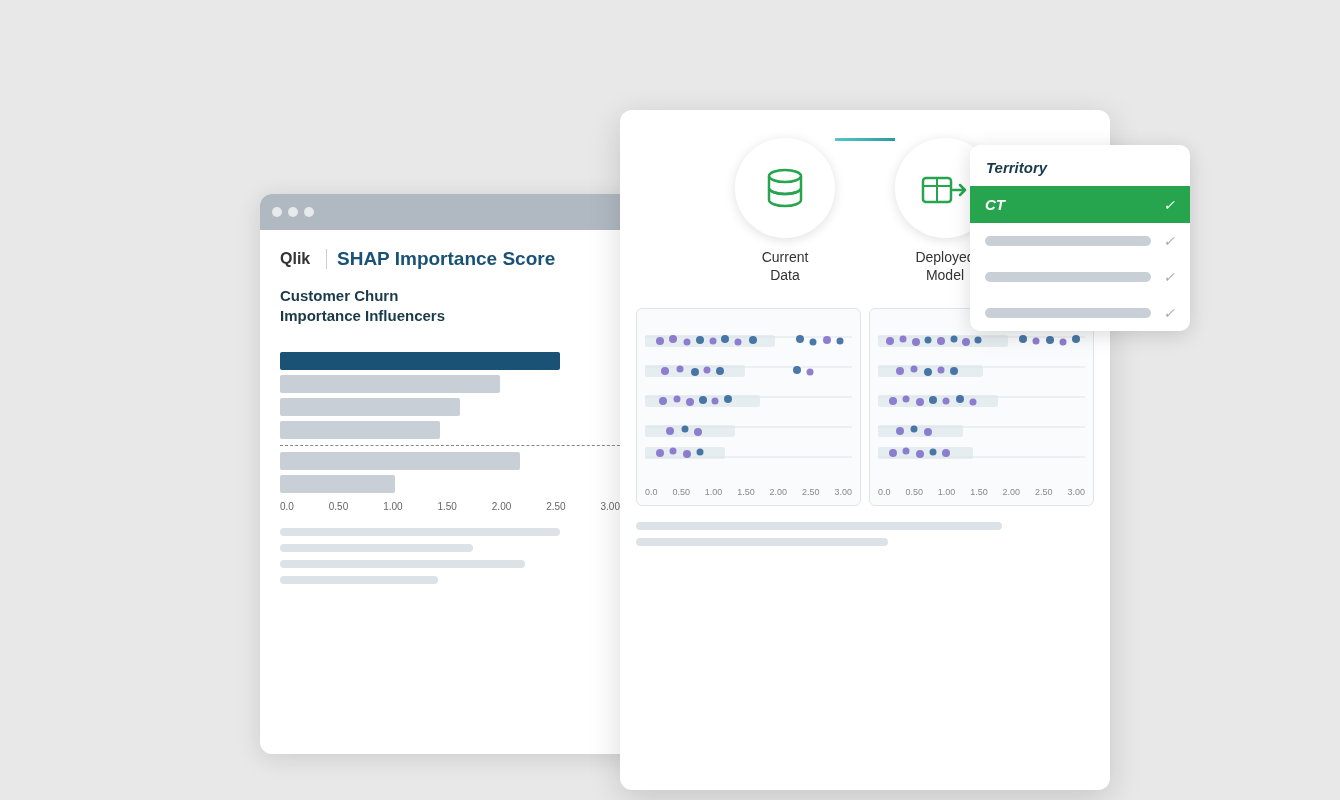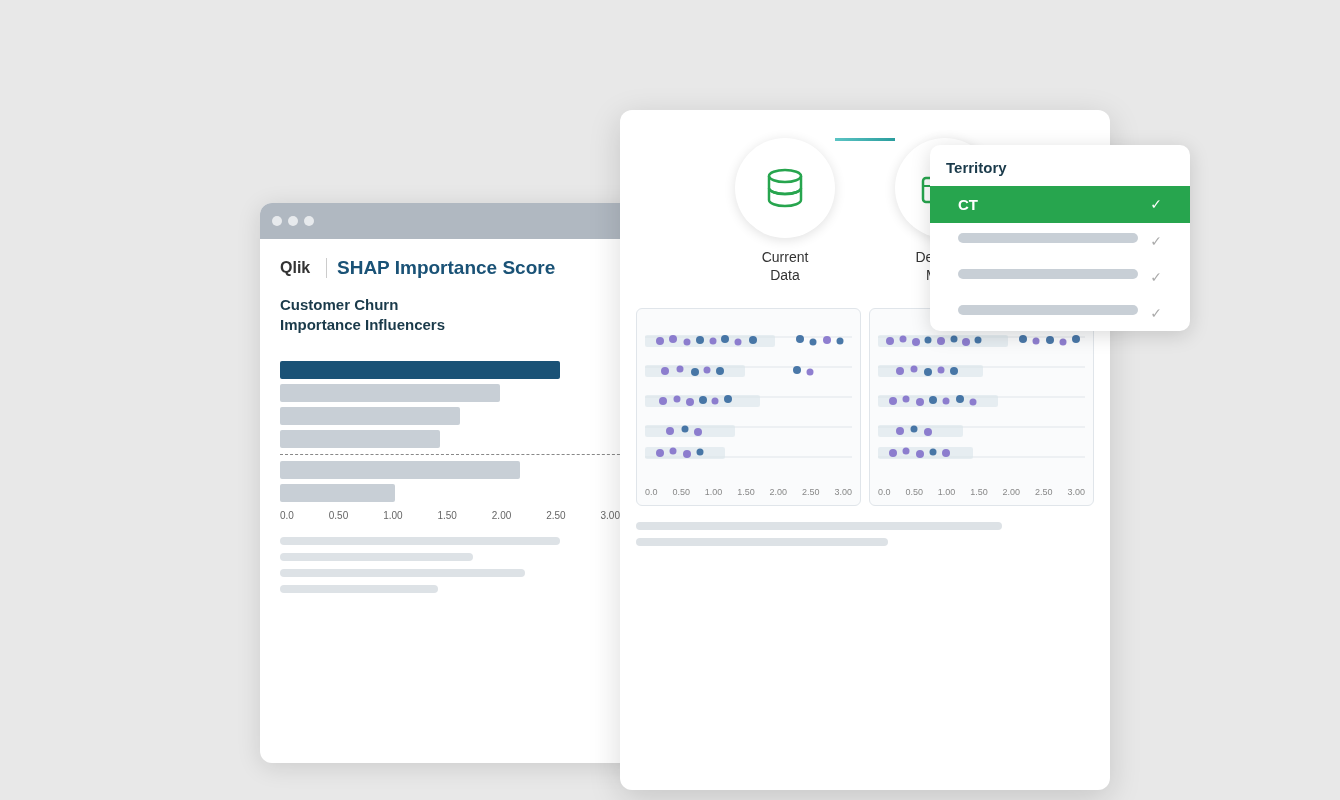--- a/index.html
+++ b/index.html
@@ -17,21 +17,21 @@
     .scene {
       position: relative;
       width: 1100px;
       height: 700px;
     }
 
     
     .card-back {
       position: absolute;
       left: 140px;
-      top: 153px;
+      top: 144px;
       width: 390px;
       height: 560px;
       background: #fff;
       border-radius: 12px;
       box-shadow: 0 4px 24px rgba(0,0,0,0.12);
       overflow: hidden;
     }
 
     .card-back-titlebar {
       background: #b0b8c1;
@@ -189,38 +189,40 @@
       height: 3px;
       background: linear-gradient(to right, #5bc4c4, #2a9d9d);
       margin-bottom: 40px;
     }
 
     
     .dropdown-card {
       position: absolute;
       right: 30px;
       top: 95px;
-      width: 260px;
+      width: 220px;
       background: #fff;
       border-radius: 10px;
       box-shadow: 0 4px 20px rgba(0,0,0,0.15);
       overflow: hidden;
+      font-style: italic;
     }
 
     .dropdown-title {
       font-size: 15px;
       font-weight: 600;
       color: #1a3a4a;
       padding: 14px 16px 10px;
     }
 
     .dropdown-item {
       display: flex;
+      align-items: center;
       justify-content: space-between;
-      padding: 10px 28px;
+      padding: 10px 15px;
     }
 
     .dropdown-item-selected {
       background: #27a54e;
     }
 
     .dropdown-item-label {
       font-size: 15px;
       font-weight: 600;
       color: #333;

